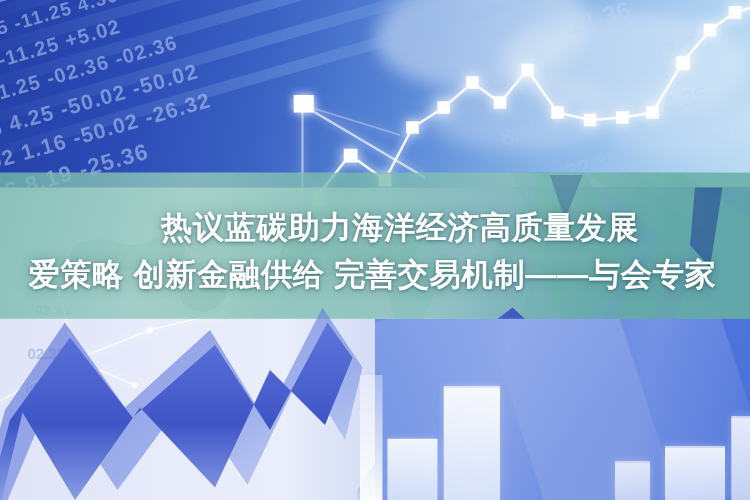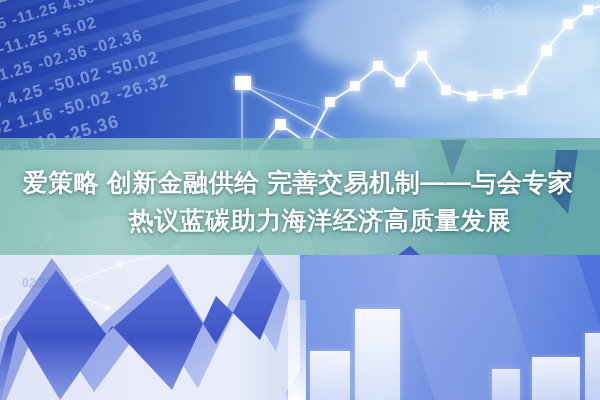--- a/index.html
+++ b/index.html
@@ -331,17 +331,17 @@
     <div class="bar" style="left:10px;width:40px;height:48px;opacity:.92;"></div>
     <div class="bar" style="left:55px;width:45px;height:90px;opacity:.96;"></div>
     <div class="bar" style="left:192px;width:28px;height:30px;opacity:.80;"></div>
     <div class="bar" style="left:232px;width:48px;height:42px;opacity:.92;"></div>
     <div class="bar" style="left:285px;width:20px;height:66px;opacity:.88;"></div>
   </div>
 
   <div style="position:absolute;left:288px;top:300px;width:18px;height:100px;background:linear-gradient(180deg,rgba(255,255,255,.35),rgba(255,255,255,.95));"></div>
 
   <div id="headline">
+    <span class="ln" id="line2">热议蓝碳助力海洋经济高质量发展</span>
     <span class="ln" id="line1">爱策略 创新金融供给 完善交易机制——与会专家</span>
-    <span class="ln" id="line2">热议蓝碳助力海洋经济高质量发展</span>
   </div>
 
 </div>
 
 </body></html>

